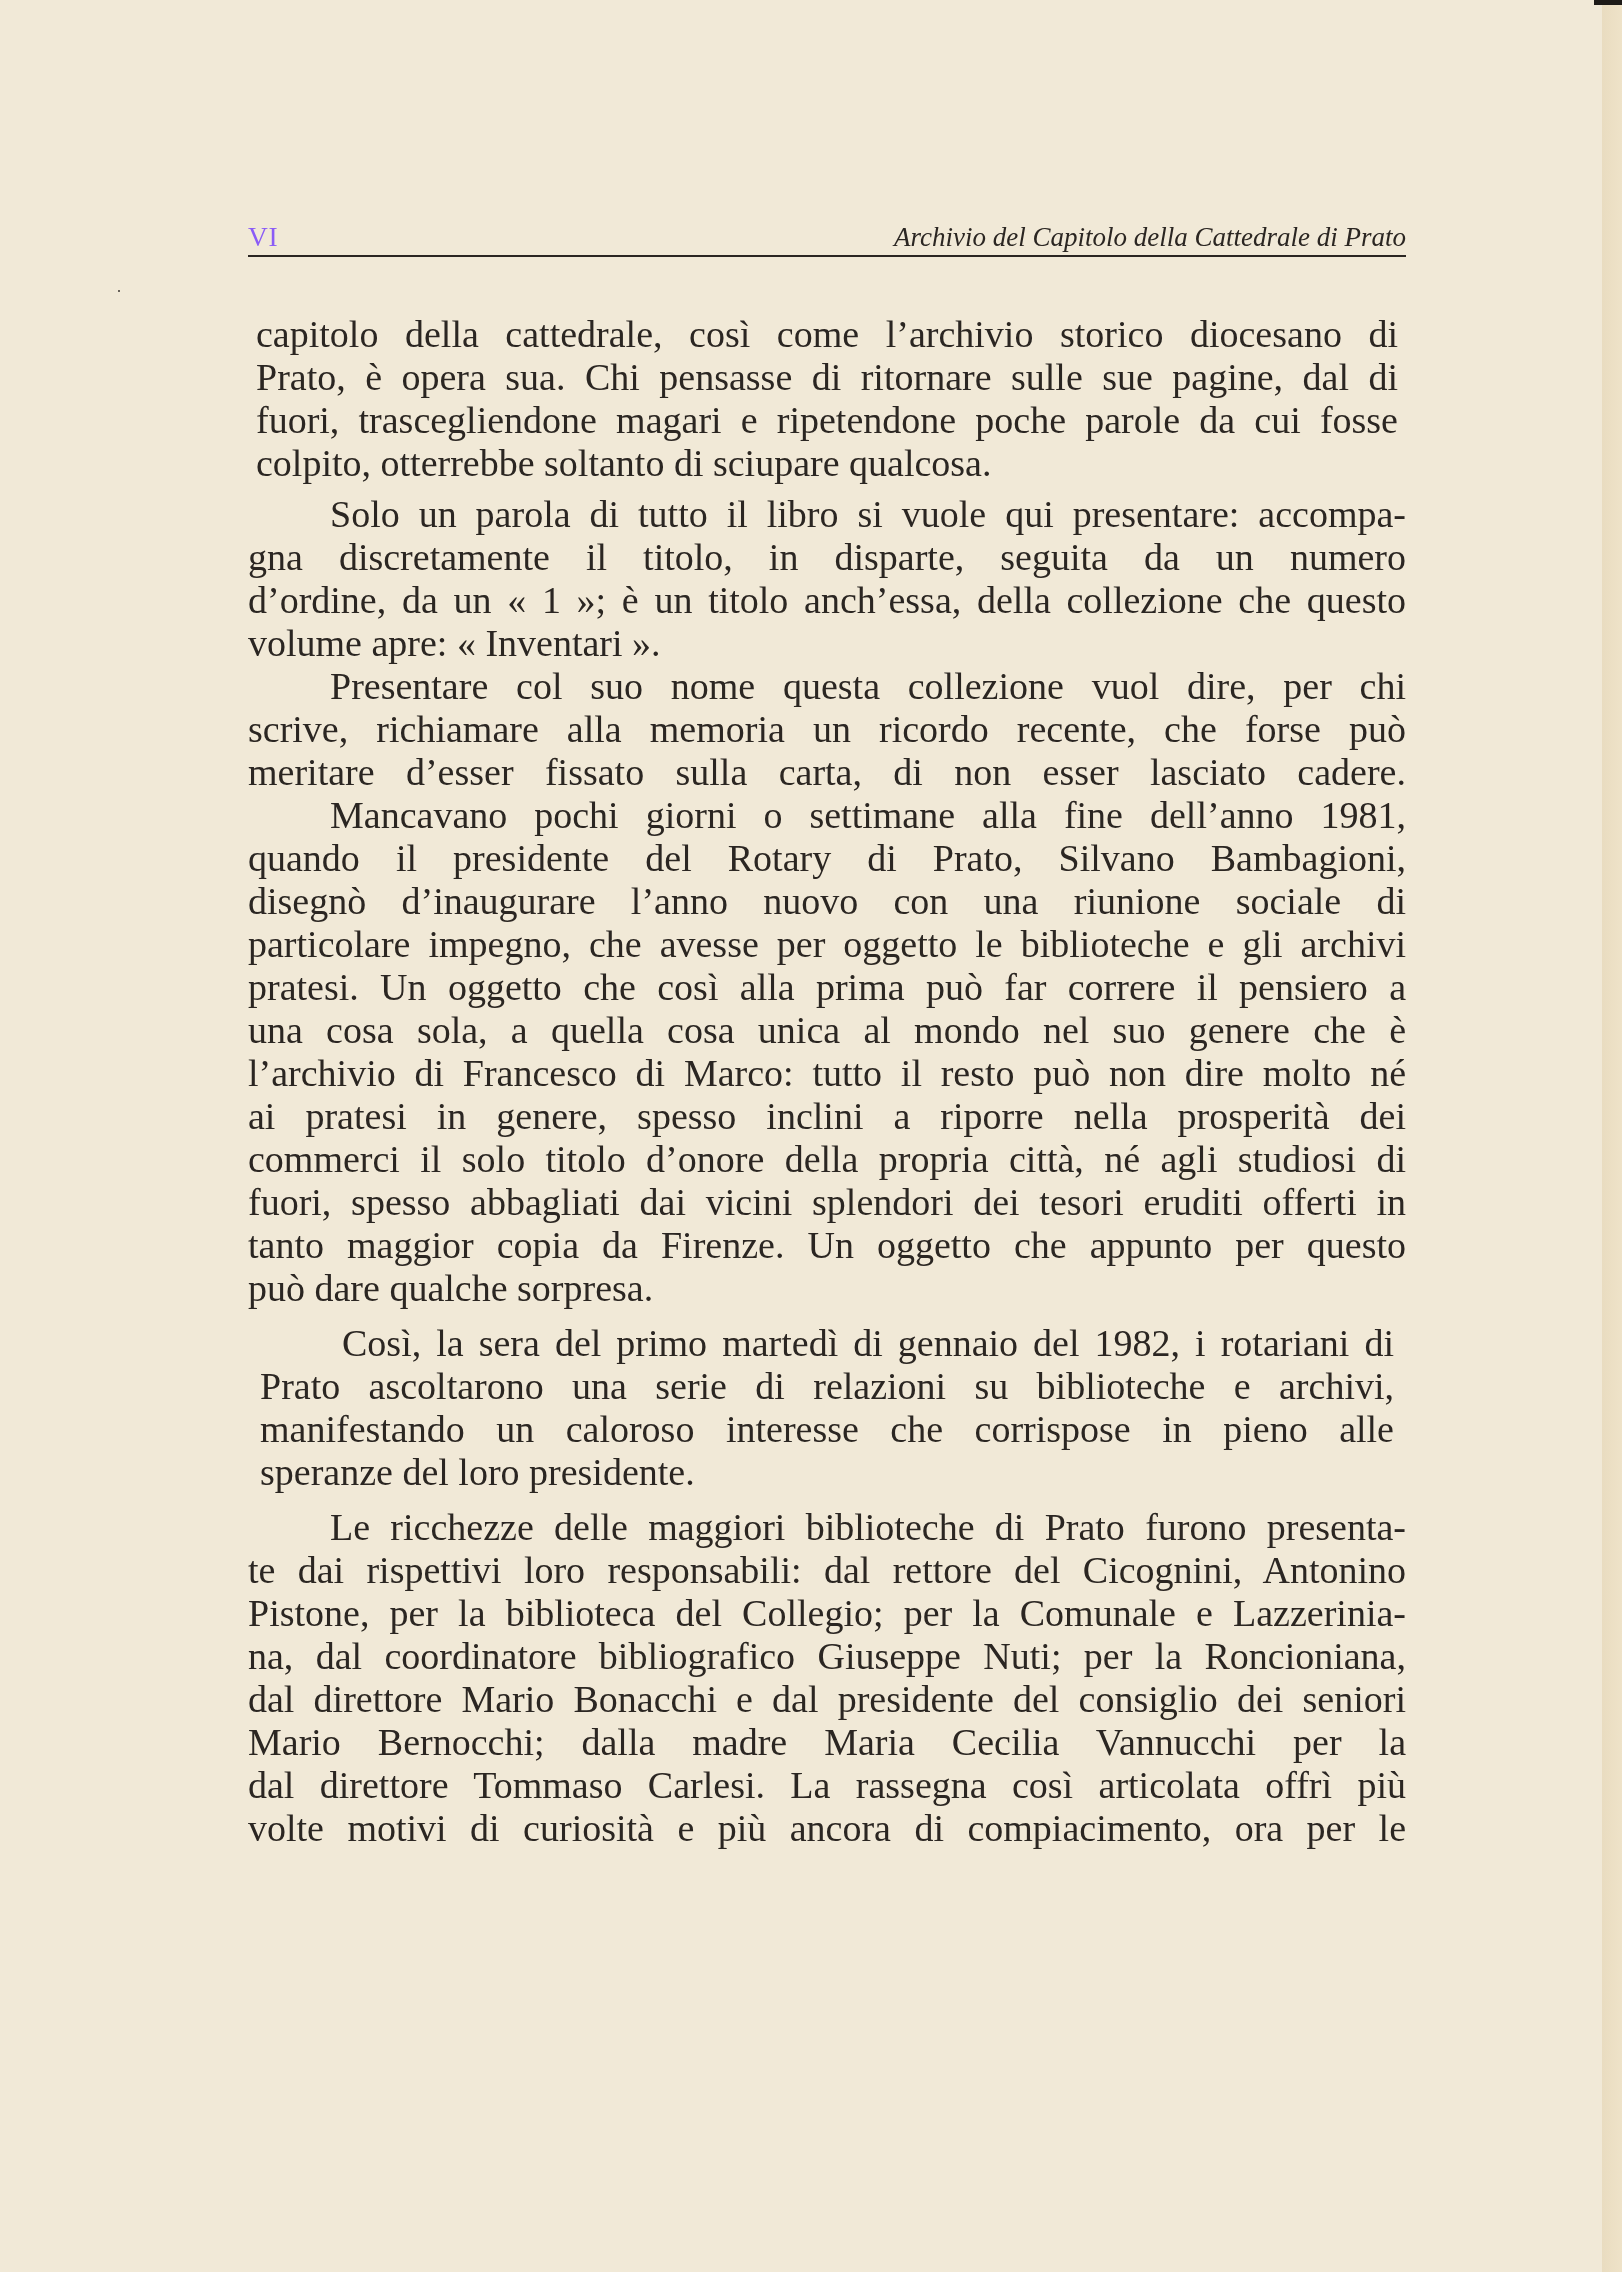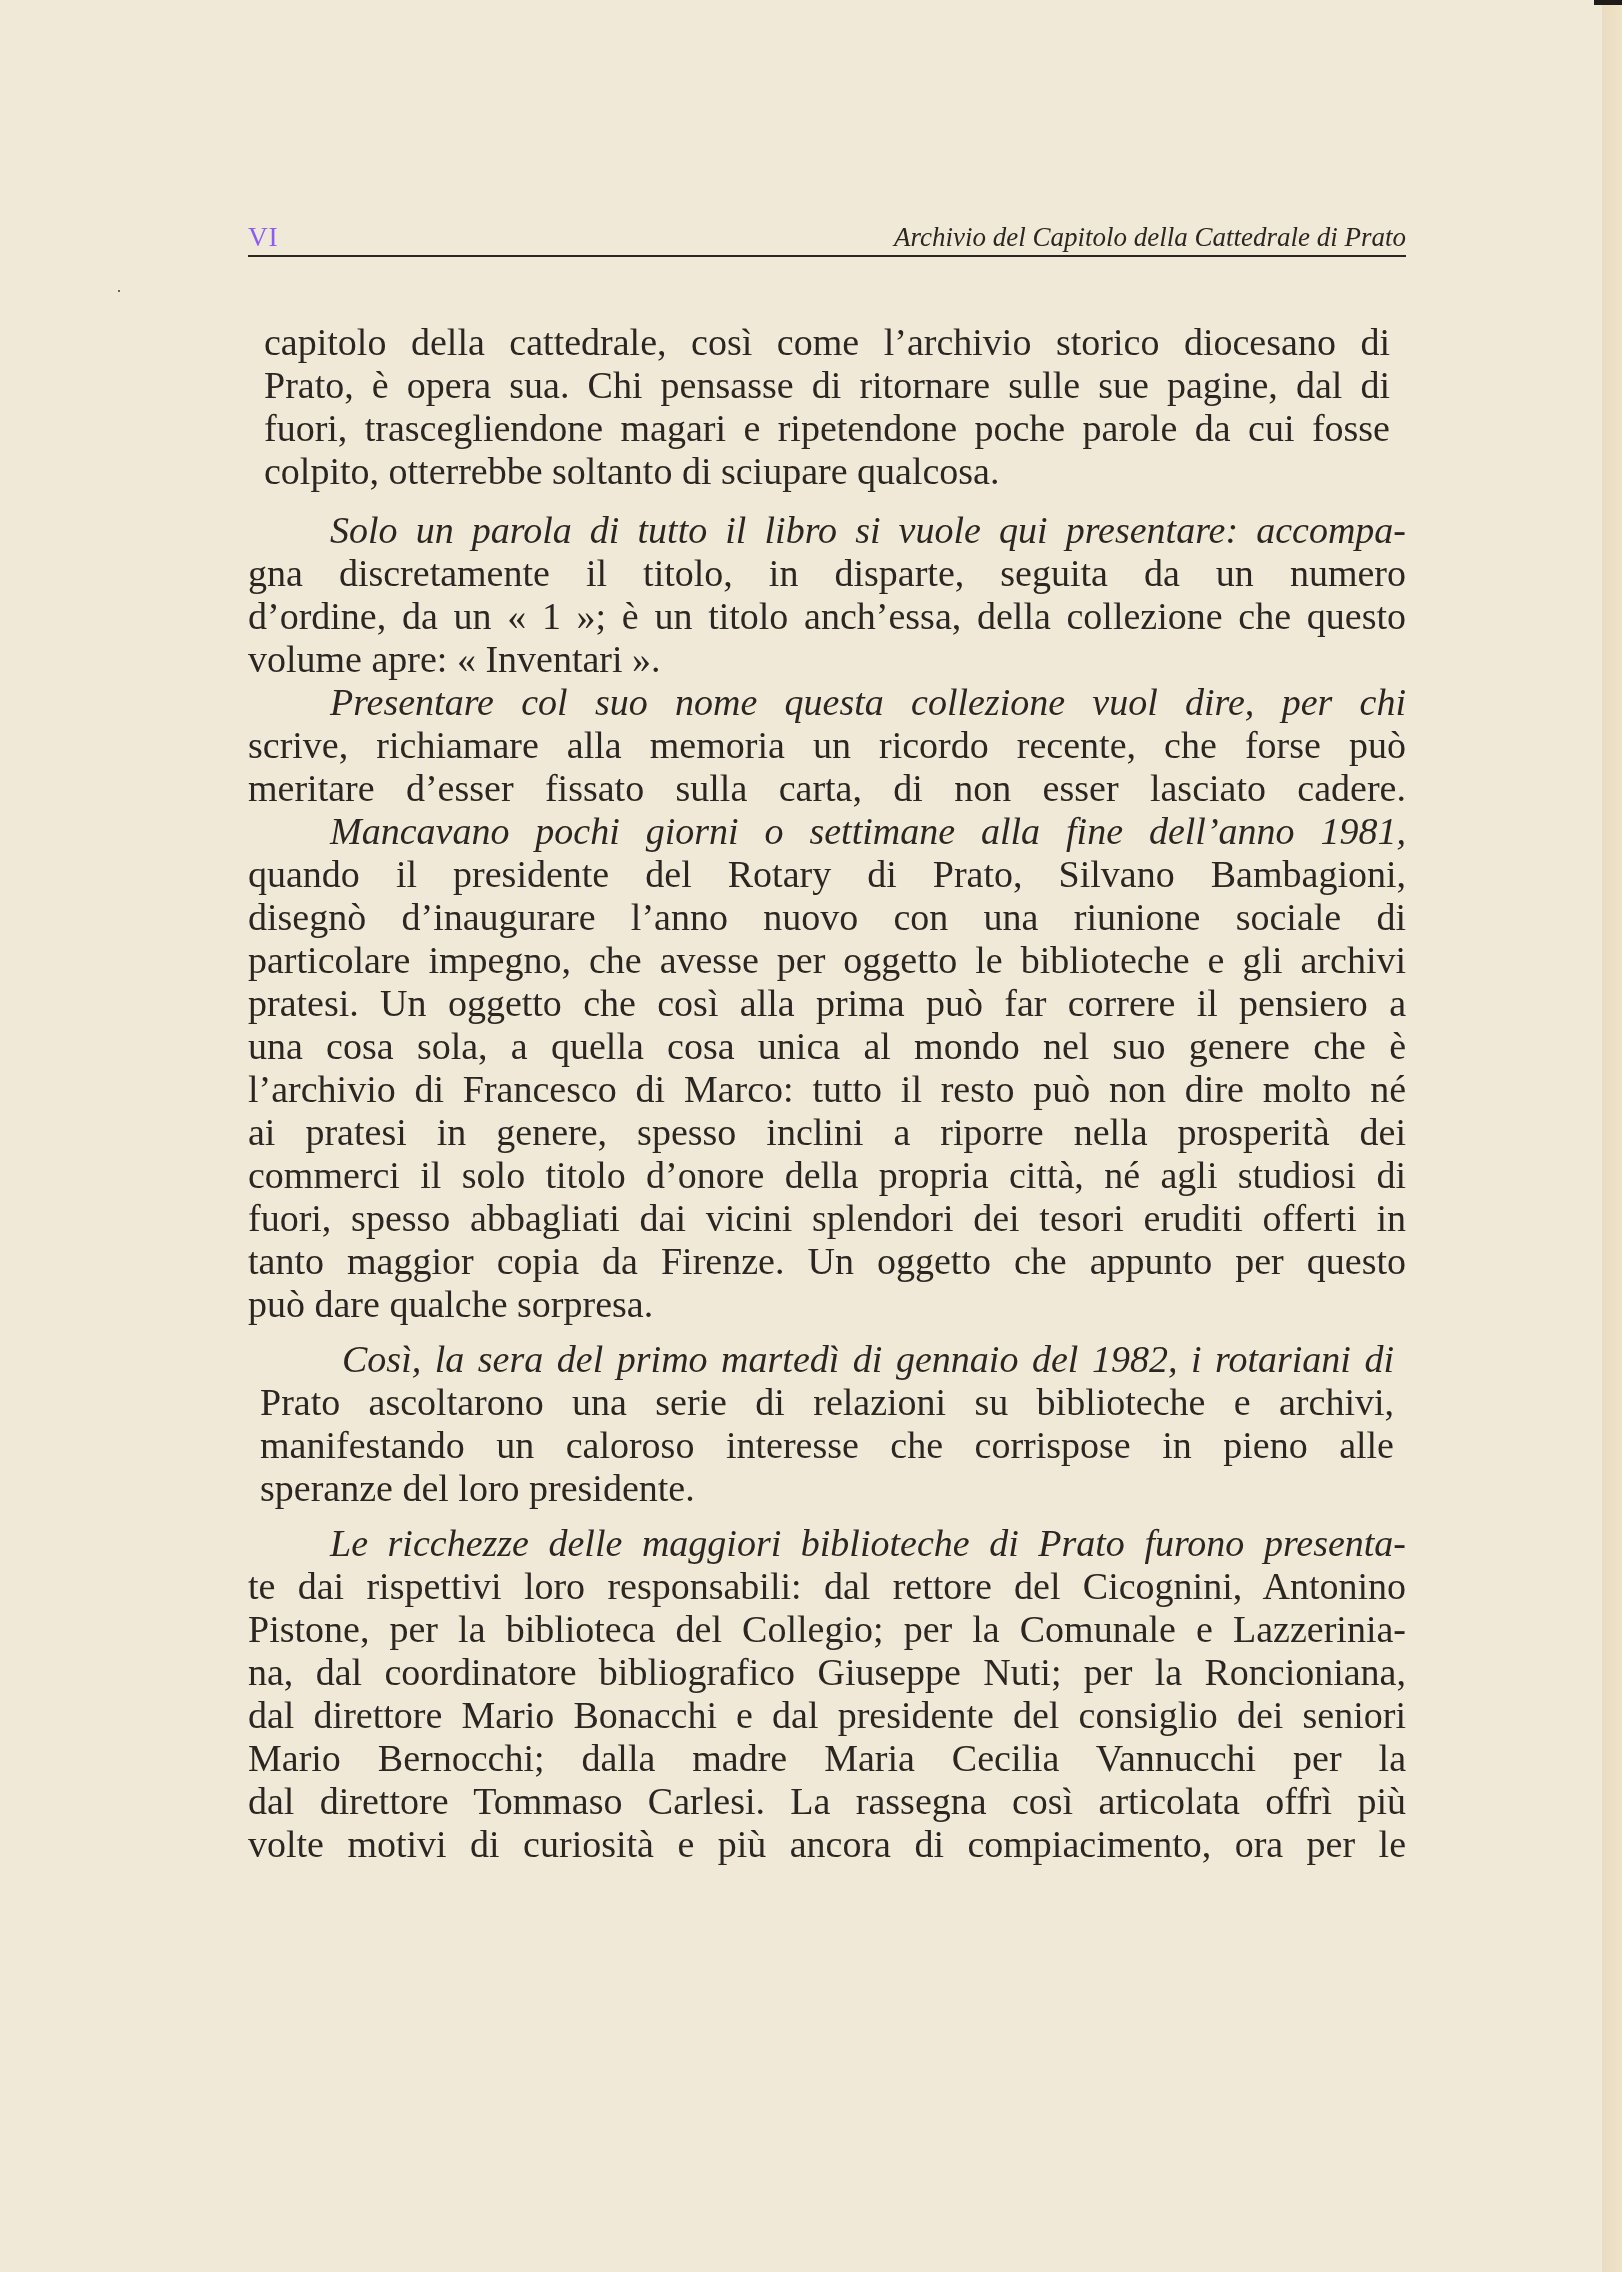--- a/index.html
+++ b/index.html
@@ -86,42 +86,41 @@
   .line {
     display: block;
     height: 43px;
     white-space: nowrap;
     text-align: justify;
     text-align-last: justify;
     overflow: visible;
   }
   .line.indent {
     padding-left: 82px;
-    font-style: italic;
   }
   .line.last {
     text-align-last: left;
   }
 </style>
 </head>
 <body>
 
 <div class="paper-edge"></div>
 <div class="paper-corner"></div>
 <div class="speck" style="left:118px; top:290px;"></div>
 
 <header class="running-head">
   <span class="folio">VI</span>
   <span class="head-title">Archivio del Capitolo della Cattedrale di Prato</span>
 </header>
 <div class="head-rule"></div>
 
 <main class="body-text">
 
-  <p style="margin:16px">
+  <p style="margin:8px">
     <span class="line">capitolo della cattedrale, così come l’archivio storico diocesano di</span>
     <span class="line">Prato, è opera sua. Chi pensasse di ritornare sulle sue pagine, dal di</span>
     <span class="line">fuori, trascegliendone magari e ripetendone poche parole da cui fosse</span>
     <span class="line last">colpito, otterrebbe soltanto di sciupare qualcosa.</span>
   </p>
 
   <p style="margin:0">
     <span class="line indent">Solo un parola di tutto il libro si vuole qui presentare: accompa-</span>
     <span class="line">gna discretamente il titolo, in disparte, seguita da un numero</span>
     <span class="line">d’ordine, da un « 1 »; è un titolo anch’essa, della collezione che questo</span>

